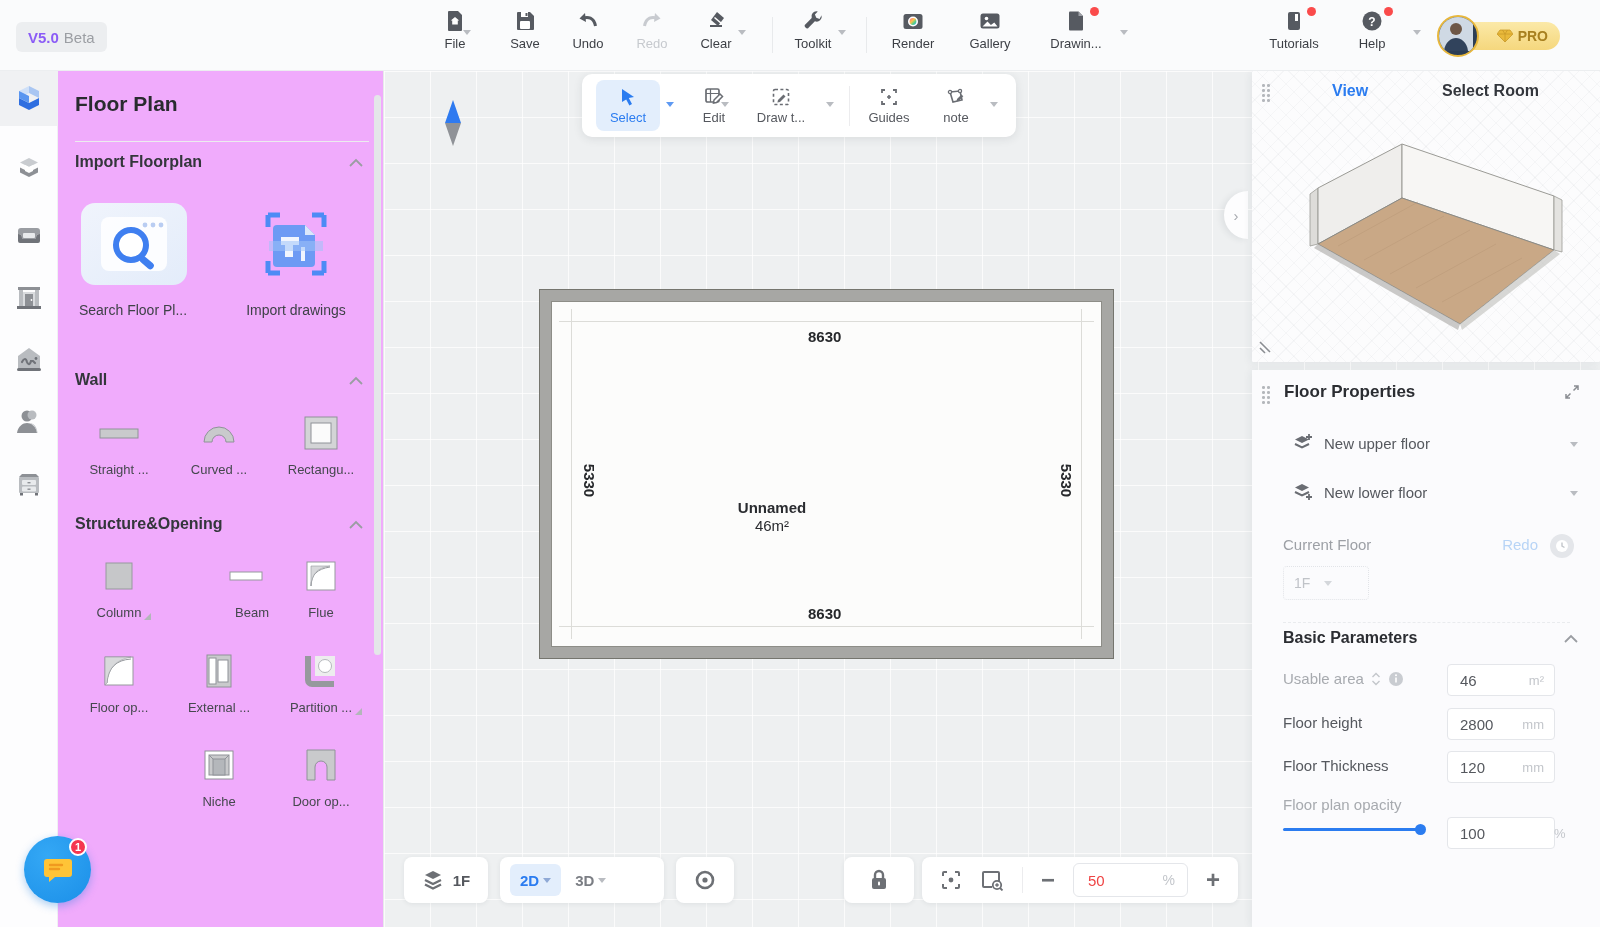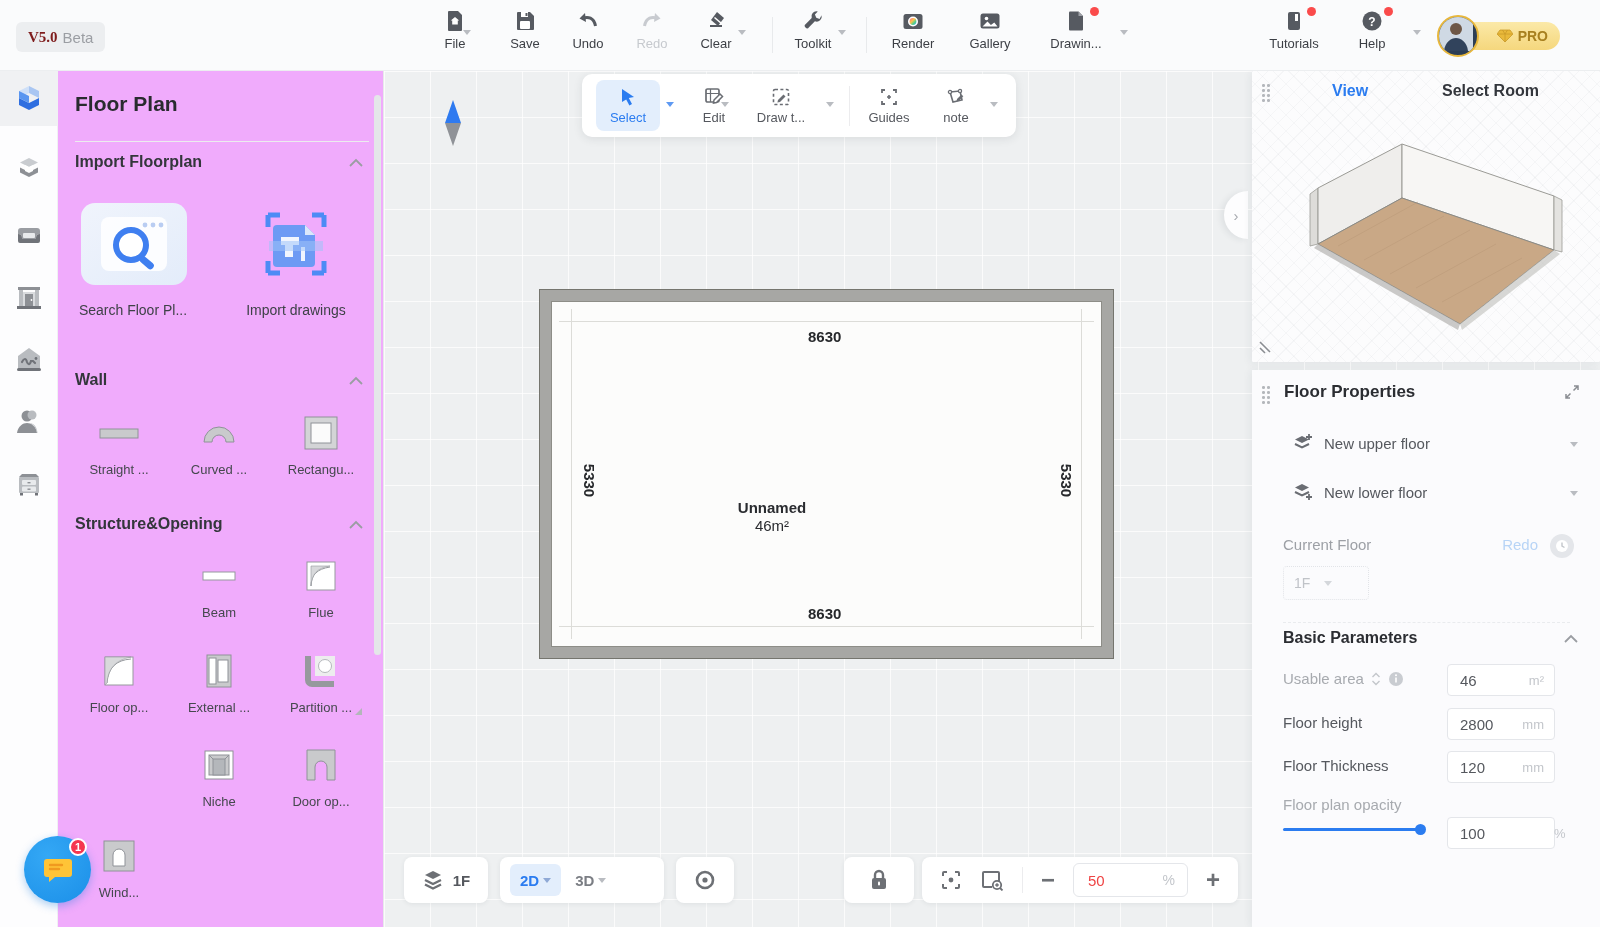--- a/index.html
+++ b/index.html
@@ -1,21 +1,21 @@
 <!DOCTYPE html>
 <html><head>
 <meta charset="utf-8">
 <style>
   html,body{margin:0;padding:0;}
   body{width:1600px;height:927px;overflow:hidden;font-family:"Liberation Sans",sans-serif;background:#eef0f1;position:relative;-webkit-font-smoothing:antialiased;}
   svg{display:block;}
   
   .topbar{position:absolute;left:0;top:0;width:1600px;height:70px;background:#fafbfc;border-bottom:1px solid #eceef0;z-index:30;}
   .verbadge{position:absolute;left:16px;top:22px;height:30px;padding:0 12px;background:#eceef0;border-radius:6px;display:flex;align-items:center;gap:5px;font-size:15px;}
-  .verbadge .v{font-weight:bold;color:#7f1d1d;font-family:Liberation Serif, serif;}
+  .verbadge .v{font-weight:bold;color:#8b5cf6;}
   .verbadge .b{color:#9b9ea3;}
   .tbtn{position:absolute;top:9px;width:64px;display:flex;flex-direction:column;align-items:center;gap:3px;cursor:pointer;}
   .tbtn .lbl{font-size:13px;color:#3c3f45;white-space:nowrap;}
   .tbtn.dis .lbl{color:#c6c9ce;}
   .caret{width:0;height:0;border-left:4px solid transparent;border-right:4px solid transparent;border-top:5px solid #b9bcc1;display:inline-block;}
   .caret.blue{border-top-color:#5f9af2;}
   .tb-caret{position:absolute;top:30px;}
   .tb-divider{position:absolute;top:17px;width:1px;height:36px;background:#e8eaec;}
   .reddot{position:absolute;width:9px;height:9px;border-radius:50%;background:#fa4b4b;}
   .avatar{position:absolute;left:1437px;top:15px;width:38px;height:38px;border-radius:50%;border:2px solid #e7b73c;overflow:hidden;background:#2c3e55;z-index:2;cursor:pointer;}
@@ -424,21 +424,29 @@
     <span class="lb">Rectangu...</span>
   </div>
 
   <div class="sec-head" style="top:445px;">Structure&amp;Opening</div>
   <span class="sec-chev" style="top:450px;">
       <svg width="14" height="9" viewBox="0 0 14 9">
         <path d="M1 8l6-6 6 6" stroke="#9a9da2" stroke-width="1.8" fill="none"></path>
       </svg>
     </span>
 
-  <div class="libitem" style="left:112px;top:483px;">
+  <div class="libitem" style="left:12px;top:483px;">
+    <span class="ic">
+        <svg width="46" height="46" viewBox="0 0 46 46">
+          <rect x="10" y="10" width="26" height="26" fill="#c6c7c9" stroke="#96999d"></rect>
+        </svg>
+      </span>
+    <span class="lb">Column<i class="submark"></i></span>
+  </div>
+  <div class="libitem" style="left:112px;top:483px;align-items:flex-end;">
     <span class="ic">
         <svg width="46" height="46" viewBox="0 0 46 46">
           <rect x="7" y="19" width="32" height="8" fill="#fff" stroke="#96999d"></rect>
         </svg>
       </span>
     <span class="lb">Beam</span>
   </div>
   <div class="libitem" style="left:214px;top:483px;">
     <span class="ic">
         <svg width="46" height="46" viewBox="0 0 46 46">
@@ -494,29 +502,20 @@
   </div>
   <div class="libitem" style="left:214px;top:672px;">
     <span class="ic">
         <svg width="46" height="46" viewBox="0 0 46 46">
           <path d="M9 38V8h28v30h-8V25a6 6 0 0 0-12 0v13z" fill="#c9cacc" stroke="#8f9298"></path>
         </svg>
       </span>
     <span class="lb">Door op...</span>
   </div>
 
-  <div class="libitem" style="left:12px;top:763px;">
-    <span class="ic">
-        <svg width="46" height="46" viewBox="0 0 46 46">
-          <rect x="8" y="8" width="30" height="30" fill="#c9cacc" stroke="#8f9298"></rect>
-          <path d="M17 33V22a6 6 0 0 1 12 0v11z" fill="#fff" stroke="#8f9298"></path>
-        </svg>
-      </span>
-    <span class="lb">Wind...</span>
-  </div>
 
   <div class="lp-scroll"></div>
 </div>
 
 <div class="flt">
   <div class="fbtn active" style="left:14px;width:64px;">
     <span>
         <svg width="20" height="20" viewBox="0 0 20 20">
           <path d="M4 2l12 8-5.2 1L14 17l-2.6 1.4-3.2-6L4 15z" fill="#2b7cf0"></path>
         </svg>

